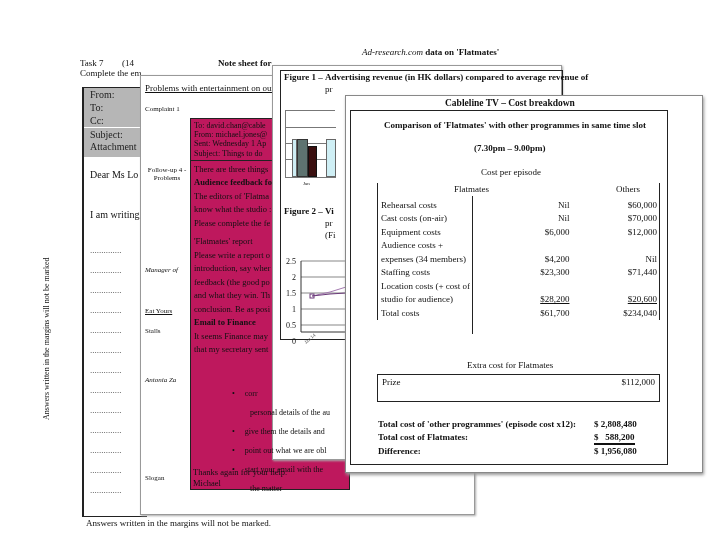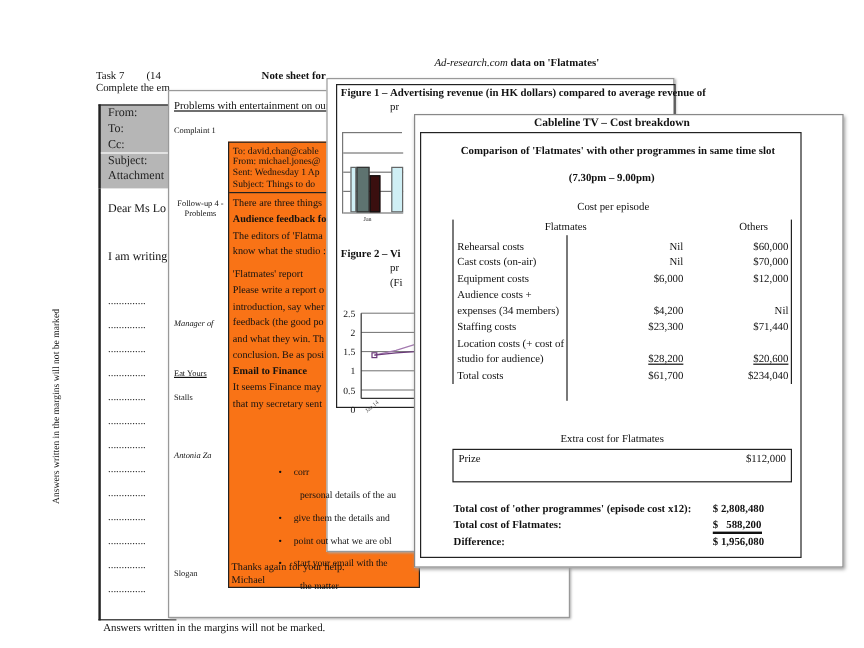--- a/index.html
+++ b/index.html
@@ -13,21 +13,21 @@
   #page1 { left: 78px; top: 55px; width: 420px; height: 480px; }
   #email-hdr { left: 82px; top: 87px; width: 65px; height: 70px; background: #b6b6b6; border-left: 2px solid #222; border-top: 1px solid #222; }
   #email-hdr .row { height: 13px; font-size: 10px; padding-left: 6px; line-height: 13px; color: #222; }
   #email-hdr .sep { border-top: 1px solid #fff; }
   #letter-col { left: 82px; top: 157px; width: 65px; height: 360px; border-left: 2px solid #222; border-bottom: 1px solid #222; }
   .dots { font-size: 9px; color: #333; letter-spacing: 0px; }
   #margin-note { left: 42px; top: 420px; transform: rotate(-90deg); transform-origin: left top; font-size: 8px; white-space: nowrap; }
 
   
   #note { left: 140px; top: 75px; width: 335px; height: 440px; background: #fff; border: 1px solid #999; box-shadow: 1px 1px 2px #aaa; }
-  #note-box { left: 190px; top: 118px; width: 160px; height: 372px; border: 1px solid #222; background: #f97316; }
+  #note-box { left: 190px; top: 118px; width: 160px; height: 372px; border: 1px solid #222; background: #be185d; }
   #note-box .mh { border-bottom: 1px solid #222; padding: 2px 3px; }
 
   
   #ad { left: 272px; top: 65px; width: 290px; height: 395px; background: #fff; border: 1px solid #999; box-shadow: 1px 1px 2px #aaa; }
   #ad-inner { left: 280px; top: 70px; width: 283px; height: 270px; border-left: 1px solid #222; border-right: 1px solid #222; border-bottom: 1px solid #222; }
 
   
   #cost { left: 345px; top: 95px; width: 358px; height: 378px; background: #fff; border: 1px solid #888; box-shadow: 1px 2px 3px #999; }
   #cost-inner { left: 350px; top: 110px; width: 318px; height: 355px; border: 1px solid #222; background: #fff; }
   table.ct { border-collapse: collapse; font-size: 9px; }
@@ -87,20 +87,21 @@
     <div>To: david.chan@cable</div>
     <div>From: michael.jones@</div>
     <div>Sent: Wednesday 1 Ap</div>
     <div>Subject: Things to do</div>
   </div>
   <div style="padding:2px 3px;font-size:8.5px;line-height:13.5px;white-space:nowrap;overflow:hidden;">
     <div>There are three things</div>
     <div class="tb">Audience feedback fo</div>
     <div>The editors of 'Flatma</div>
     <div>know what the studio :</div>
+    <div>Please complete the fe</div>
     <div style="height:5px"></div>
     <div>'Flatmates' report</div>
     <div>Please write a report o</div>
     <div>introduction, say wher</div>
     <div>feedback (the good po</div>
     <div>and what they win. Th</div>
     <div>conclusion. Be as posi</div>
     <div class="tb">Email to Finance</div>
     <div>It seems Finance may</div>
     <div>that my secretary sent</div>

